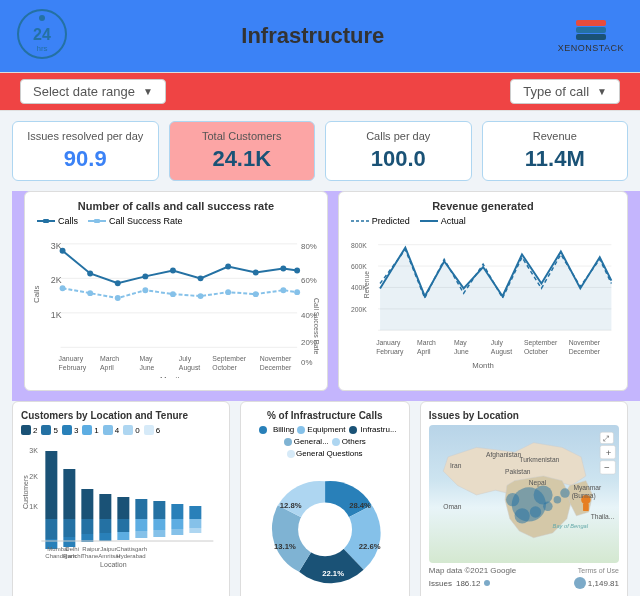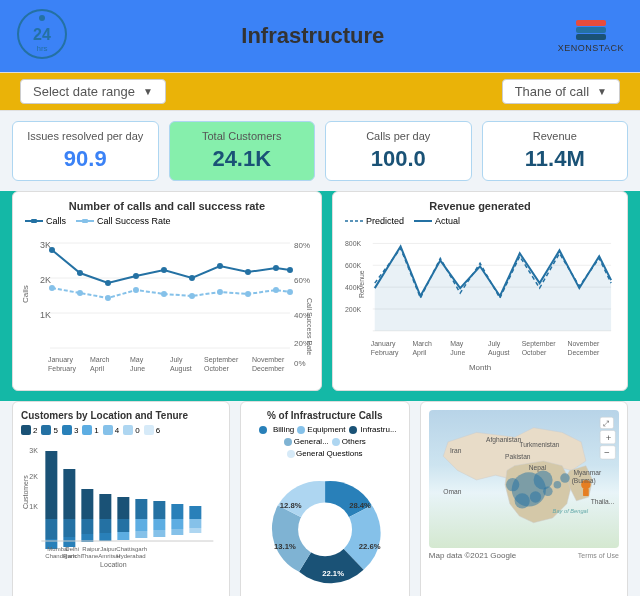--- a/index.html
+++ b/index.html
@@ -28,51 +28,51 @@
   <div style="text-align:right;">
     <div style="display:flex; flex-direction:column; align-items:center; gap:1px; margin-bottom:3px;">
       <div style="width:30px; height:6px; background:#e74c3c; border-radius:2px;"></div>
       <div style="width:30px; height:6px; background:#2471a3; border-radius:2px;"></div>
       <div style="width:30px; height:6px; background:#1a5276; border-radius:2px;"></div>
     </div>
     <div style="font-size:9px; font-weight:normal; color:#333; letter-spacing:0.5px;">XENONSTACK</div>
   </div>
 </div>
 
-<div style="background:#eab308; display:flex; justify-content:space-between; align-items:center; padding:6px 20px; border-bottom:1px solid #e0e0e0;">
+<div style="background:#ef4444; display:flex; justify-content:space-between; align-items:center; padding:6px 20px; border-bottom:1px solid #e0e0e0;">
   <div style="display:flex; align-items:center; gap:8px; border:1px solid #ccc; border-radius:4px; padding:4px 12px; cursor:pointer; font-size:13px; color:#555; background:white;">
     <span>Select date range</span>
     <span style="font-size:10px;">▼</span>
   </div>
   <div style="display:flex; align-items:center; gap:8px; border:1px solid #ccc; border-radius:4px; padding:4px 12px; cursor:pointer; font-size:13px; color:#555; background:white;">
-    <span>Thane of call</span>
+    <span>Type of call</span>
     <span style="font-size:10px;">▼</span>
   </div>
 </div>
 
 <div style="display:flex; gap:10px; padding:10px 12px; background:#f0f4f8;">
   <div style="flex:1; background:white; border:1px solid #aed6f1; border-radius:6px; padding:8px 10px; text-align:center;">
     <div style="font-size:11px; color:#555; margin-bottom:4px;">Issues resolved per day</div>
     <div style="font-size:22px; font-weight:bold; color:#3b82f6;">90.9</div>
   </div>
-  <div style="flex:1; background:#86efac; border:1px solid #aed6f1; border-radius:6px; padding:8px 10px; text-align:center;">
+  <div style="flex:1; background:#fca5a5; border:1px solid #aed6f1; border-radius:6px; padding:8px 10px; text-align:center;">
     <div style="font-size:11px; color:#555; margin-bottom:4px;">Total Customers</div>
     <div style="font-size:22px; font-weight:bold; color:#1a5276;">24.1K</div>
   </div>
   <div style="flex:1; background:white; border:1px solid #aed6f1; border-radius:6px; padding:8px 10px; text-align:center;">
     <div style="font-size:11px; color:#555; margin-bottom:4px;">Calls per day</div>
     <div style="font-size:22px; font-weight:bold; color:#1a5276;">100.0</div>
   </div>
   <div style="flex:1; background:white; border:1px solid #aed6f1; border-radius:6px; padding:8px 10px; text-align:center;">
     <div style="font-size:11px; color:#555; margin-bottom:4px;">Revenue</div>
     <div style="font-size:22px; font-weight:bold; color:#1a5276;">11.4M</div>
   </div>
 </div>
 
-<div style="display:flex; gap:10px; padding:0 12px 10px; background:#14b8a6;">
+<div style="display:flex; gap:10px; padding:0 12px 10px; background:#c4b5fd;margin-left:12px;">
 
   <div style="flex:1.05; background:white; border:1px solid #ddd; border-radius:6px; padding:8px;">
     <div style="font-size:11px; font-weight:bold; color:#333; text-align:center; margin-bottom:4px;">Number of calls and call success rate</div>
     <div style="display:flex; gap:10px; font-size:9px; margin-bottom:2px; padding-left:4px;">
       <div style="display:flex; align-items:center; gap:3px;">
           <svg width="18" height="4">
             <line x1="0" y1="2" x2="18" y2="2" stroke="#2471a3" stroke-width="2"></line>
             <circle cx="9" cy="2" r="3" fill="#2471a3"></circle>
           </svg>
           <span>Calls</span>
@@ -341,20 +341,21 @@
 
       <text x="100" y="48" font-size="8" fill="#333" font-weight="bold">28.4%</text>
       <text x="110" y="90" font-size="8" fill="#333" font-weight="bold">22.6%</text>
       <text x="72" y="118" font-size="8" fill="white" font-weight="bold">22.1%</text>
       <text x="22" y="90" font-size="8" fill="#333" font-weight="bold">13.1%</text>
       <text x="28" y="48" font-size="8" fill="#333" font-weight="bold">12.8%</text>
     </svg>
   </div>
 
   <div style="flex:1; background:white; border:1px solid #ddd; border-radius:6px; padding:8px; min-width:0;">
+    <div style="font-size:10px; font-weight:bold; color:#333; margin-bottom:4px;">Issues by Location</div>
 
     <div style="width:100%; height:138px; background:linear-gradient(180deg, #b8d4e8 0%, #cde4f0 40%, #e8f4f8 60%, #d4e8d0 100%); border-radius:4px; position:relative; overflow:hidden;">
       
       <svg width="100%" height="100%" viewBox="0 0 200 138">
 
         <polygon points="20,30 50,20 90,25 110,15 140,20 160,30 165,50 150,60 130,55 110,65 90,70 70,65 50,70 30,60 15,45" fill="#e8dcc8" stroke="#ccc" stroke-width="0.5"></polygon>
 
         <polygon points="90,55 120,50 140,55 150,75 145,95 130,110 110,115 95,108 85,95 80,75 82,60" fill="#d4c8a8" stroke="#ccc" stroke-width="0.5"></polygon>
 
         <polygon points="148,60 165,55 172,70 168,88 155,92 148,78 145,65" fill="#d4c8a8" stroke="#ccc" stroke-width="0.5"></polygon>
@@ -390,15 +391,24 @@
         <text x="183" y="13" font-size="8" fill="#555">⤢</text>
 
         <text x="130" y="105" font-size="6" fill="#6aa" font-style="italic">Bay of Bengal</text>
       </svg>
     </div>
 
     <div style="display:flex; justify-content:space-between; align-items:center; margin-top:3px; font-size:8px; color:#666;">
       <div>Map data ©2021 Google</div>
       <div style="font-size:7px; color:#888;">Terms of Use</div>
     </div>
+    <div style="display:flex; align-items:center; gap:4px; font-size:8px; color:#555; margin-top:2px;">
+      <span>Issues</span>
+      <span>186.12</span>
+      <span style="display:inline-block; width:6px; height:6px; background:#2471a3; border-radius:50%; opacity:0.6;"></span>
+      <span style="display:inline-flex; align-items:center; gap:2px; flex:1; justify-content:flex-end;">
+        <span style="display:inline-block; width:12px; height:12px; background:#2471a3; border-radius:50%; opacity:0.6;"></span>
+        <span>1,149.81</span>
+      </span>
+    </div>
   </div>
 
 </div>
 
 </body></html>

